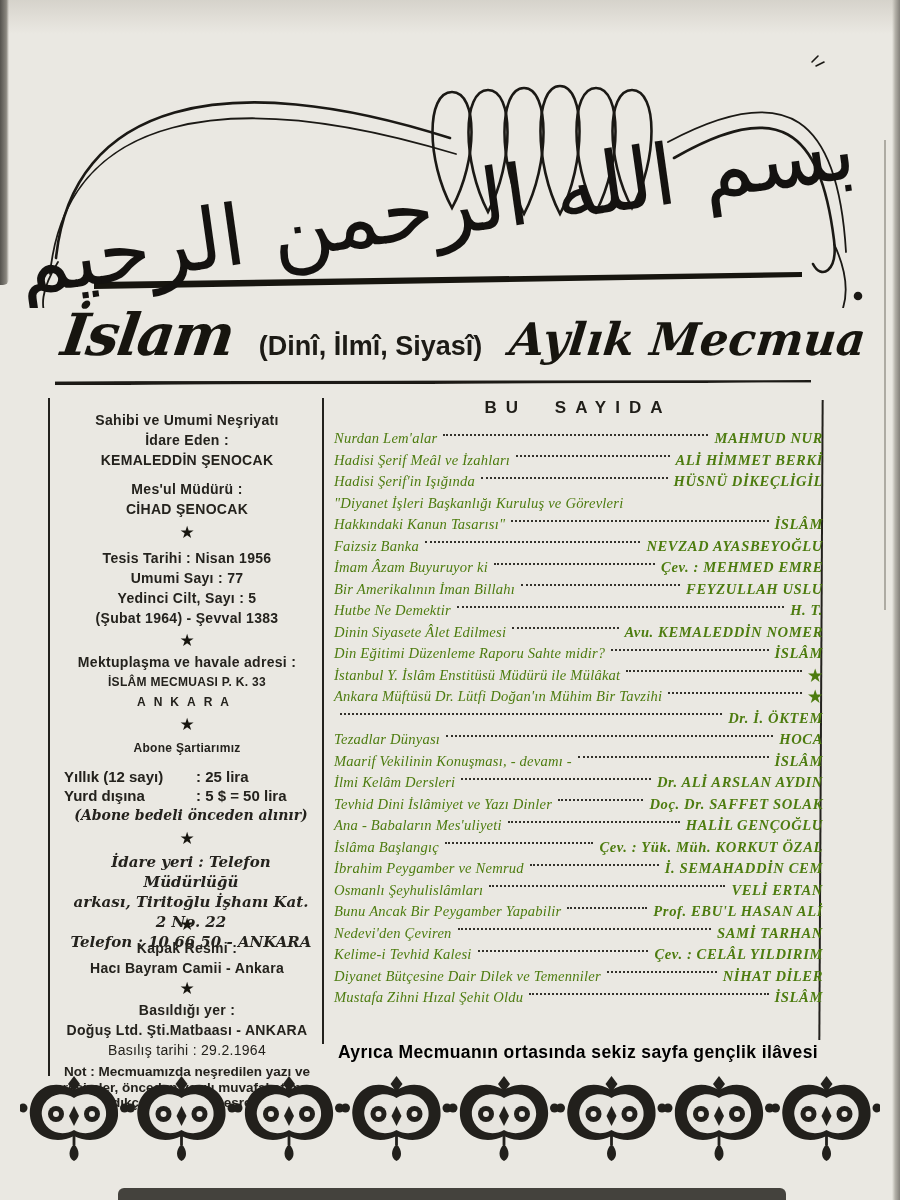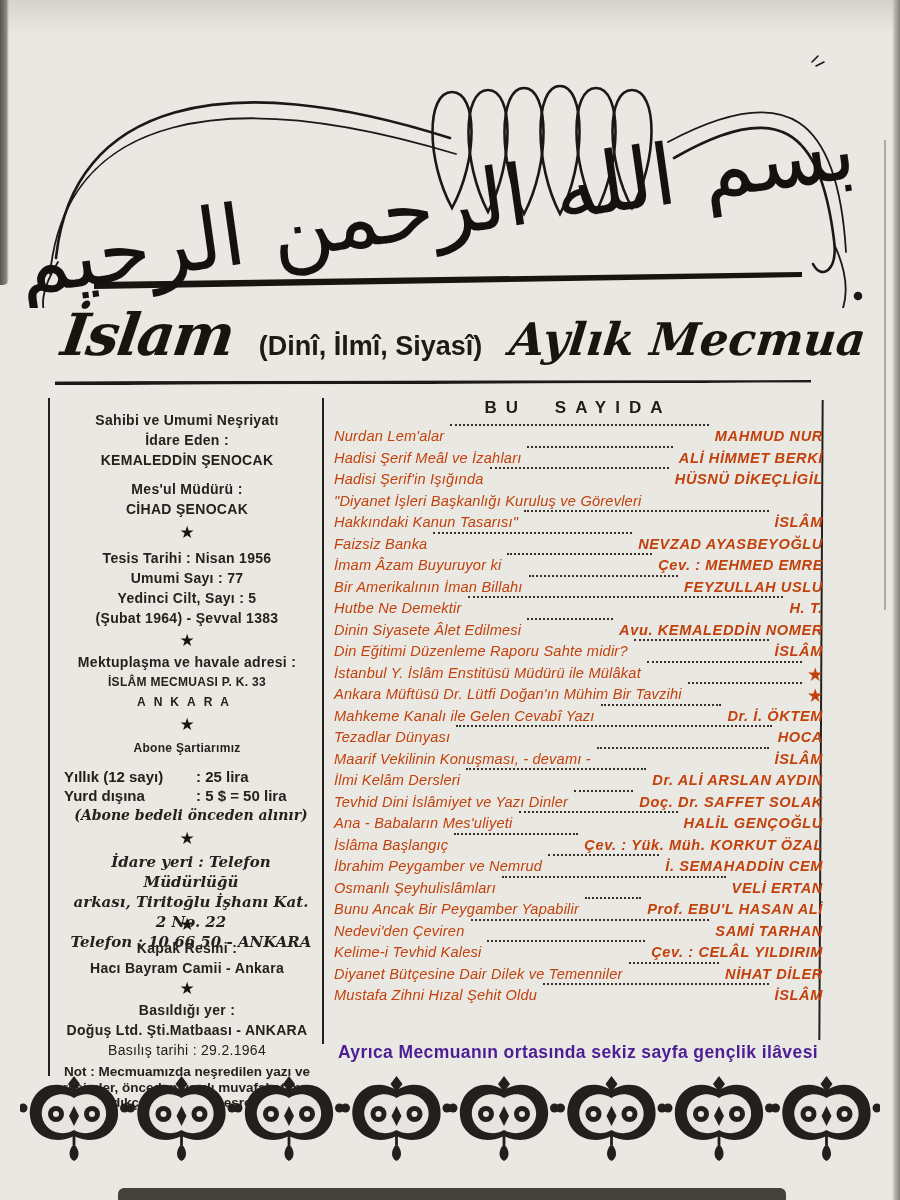--- a/index.html
+++ b/index.html
@@ -47,30 +47,30 @@
   .serifb{font-family:"DejaVu Serif",serif;font-style:italic;font-weight:bold;}
   .sb .serifline{font-size:15px;line-height:20px;margin-left:8px;}
   .abone-row{display:flex;font-size:15px;font-weight:bold;line-height:19px;text-align:left;padding:0 6px;}
   .abone-row .al{width:132px;}
   .note{font-size:13.5px;font-weight:bold;line-height:15.5px;text-align:center;}
 
   
   .toc-head{position:absolute;left:335px;top:398px;width:486px;text-align:center;
     font-size:17px;font-weight:bold;letter-spacing:9px;word-spacing:14px;color:#201e19;}
   .toc{position:absolute;left:334px;top:428px;width:489px;}
-  .trow{display:flex;align-items:flex-start;height:21.5px;
-    font-family:Liberation Sans, sans-serif;font-style:italic;font-size:14.6px;color:#c2410c;white-space:nowrap;}
+  .trow{display:flex;align-items:center;height:21.5px;
+    font-family:Liberation Serif, serif;font-style:italic;font-size:14.6px;color:#4d7c0f;white-space:nowrap;}
   .trow .t{letter-spacing:.2px;}
   .trow .lead{flex:1;min-width:10px;border-bottom:2px dotted #33312b;margin:0 6px;transform:translateY(-4px);}
   .trow.no-leader .lead{border-bottom:none;}
   .trow .a{font-weight:bold;letter-spacing:.6px;}
   .trow .a.star-end{font-style:normal;font-size:16px;}
 
   .toc-footer{position:absolute;left:335px;top:1042px;width:486px;text-align:center;
-    font-size:17.5px;font-weight:bold;color:#4c1d95;letter-spacing:.4px;white-space:nowrap;}
+    font-size:17.5px;font-weight:bold;color:#000000;letter-spacing:.4px;white-space:nowrap;}
 
   
   .frieze{position:absolute;left:20px;top:1076px;width:860px;height:88px;}
 </style>
 </head>
 <body>
 
 <div class="page">
 
   <div class="scan-top"></div>
@@ -246,21 +246,20 @@
         <span class="t">İstanbul Y. İslâm Enstitüsü Müdürü ile Mülâkat</span>
         <span class="lead"></span>
         <span class="a star-end">★</span>
       </div>
     <div class="trow">
         <span class="t">Ankara Müftüsü Dr. Lütfi Doğan'ın Mühim Bir Tavzihi</span>
         <span class="lead"></span>
         <span class="a star-end">★</span>
       </div>
     <div class="trow">
-        <span class="t">Mahkeme Kanalı ile Gelen Cevabî Yazı</span>
         <span class="lead"></span>
         <span class="a">Dr. İ. ÖKTEM</span>
       </div>
     <div class="trow">
         <span class="t">Tezadlar Dünyası</span>
         <span class="lead"></span>
         <span class="a">HOCA</span>
       </div>
     <div class="trow">
         <span class="t">Maarif Vekilinin Konuşması, - devamı -</span>

